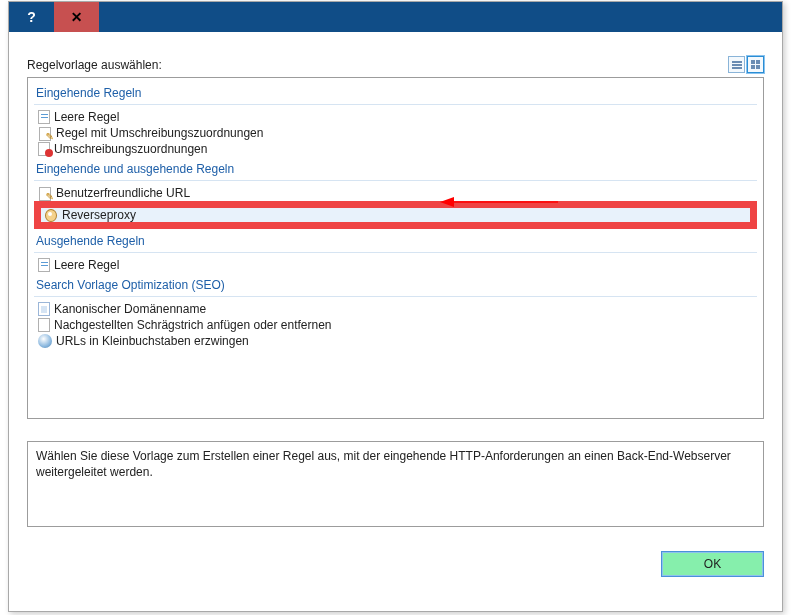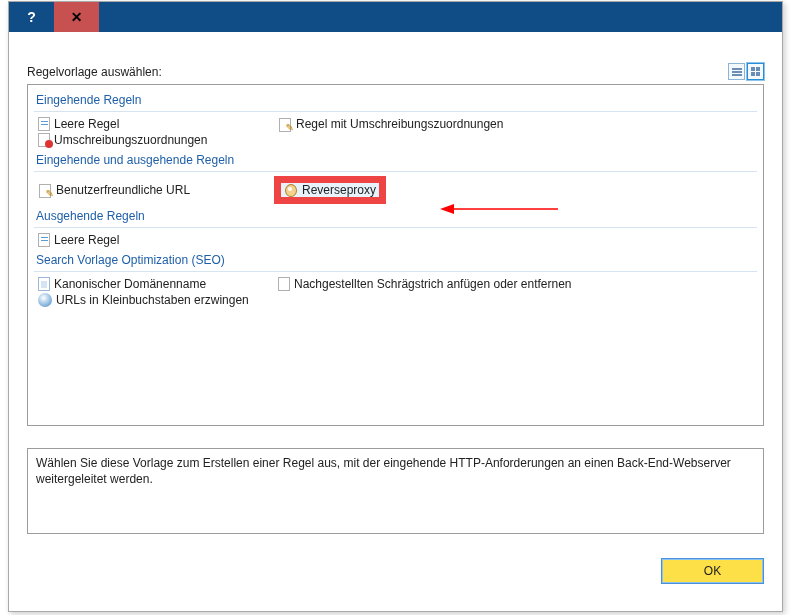--- a/index.html
+++ b/index.html
@@ -38,21 +38,21 @@
   height: 30px;
   display: flex;
   align-items: center;
   justify-content: center;
   font-family: "Segoe UI", sans-serif;
 }
 .titlebar-help { background: #104d87; color: #fff; font-size: 14px; font-weight: bold; }
 .titlebar-close { background: #c75050; color: #000; font-size: 14px; font-weight: bold; }
 
 .body {
-  padding: 31px 18px 0 18px;
+  padding: 24px 18px 0 18px;
 }
 
 .toprow {
   display: flex;
   align-items: center;
   margin-bottom: 4px;
 }
 .toprow-label { flex: 1; color: #222; }
 .view-btns { display: flex; gap: 2px; }
 .view-btn {
@@ -80,20 +80,21 @@
   font-size: 12px;
   padding: 5px 0 2px 2px;
 }
 .group-line {
   border-bottom: 1px solid #d6e4f2;
   margin: 2px 0 4px 0;
 }
 
 .items-row {
   display: flex;
+  flex-direction: column;
 }
 .item {
   display: flex;
   align-items: center;
   gap: 4px;
   padding: 1px 4px;
   color: #222;
   white-space: nowrap;
 }
 .item.col1 { width: 240px; }
@@ -147,21 +148,21 @@
 .button-row {
   display: flex;
   justify-content: flex-end;
   gap: 8px;
   padding: 24px 0 0 0;
 }
 .btn {
   width: 103px;
   height: 26px;
   border: 1px solid #9c9c9c;
-  background: #fde047;
+  background: #86efac;
   color: #222;
   font-size: 12px;
   display:flex;align-items:center;justify-content:center;
 }
 .btn.default {
   border: 1px solid #4a90d9;
   box-shadow: 0 0 0 1px #8dc1ee inset;
 }
 </style>
 </head>

